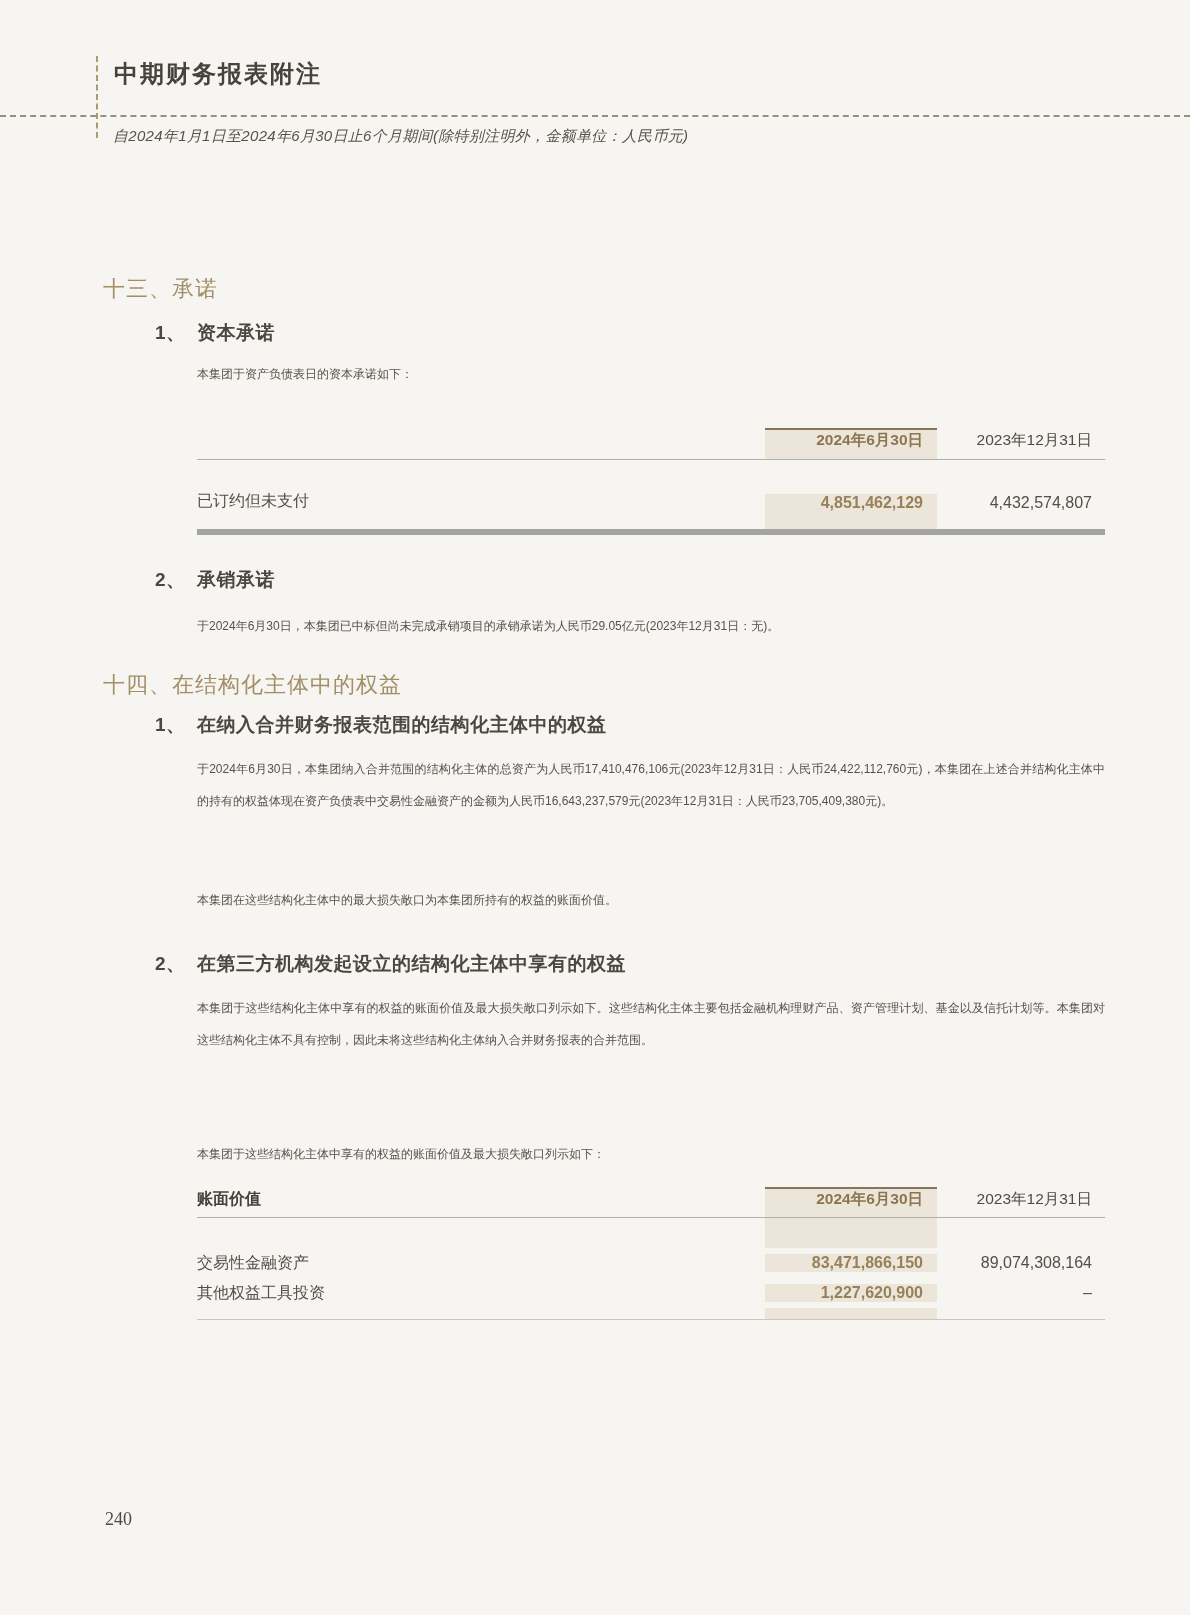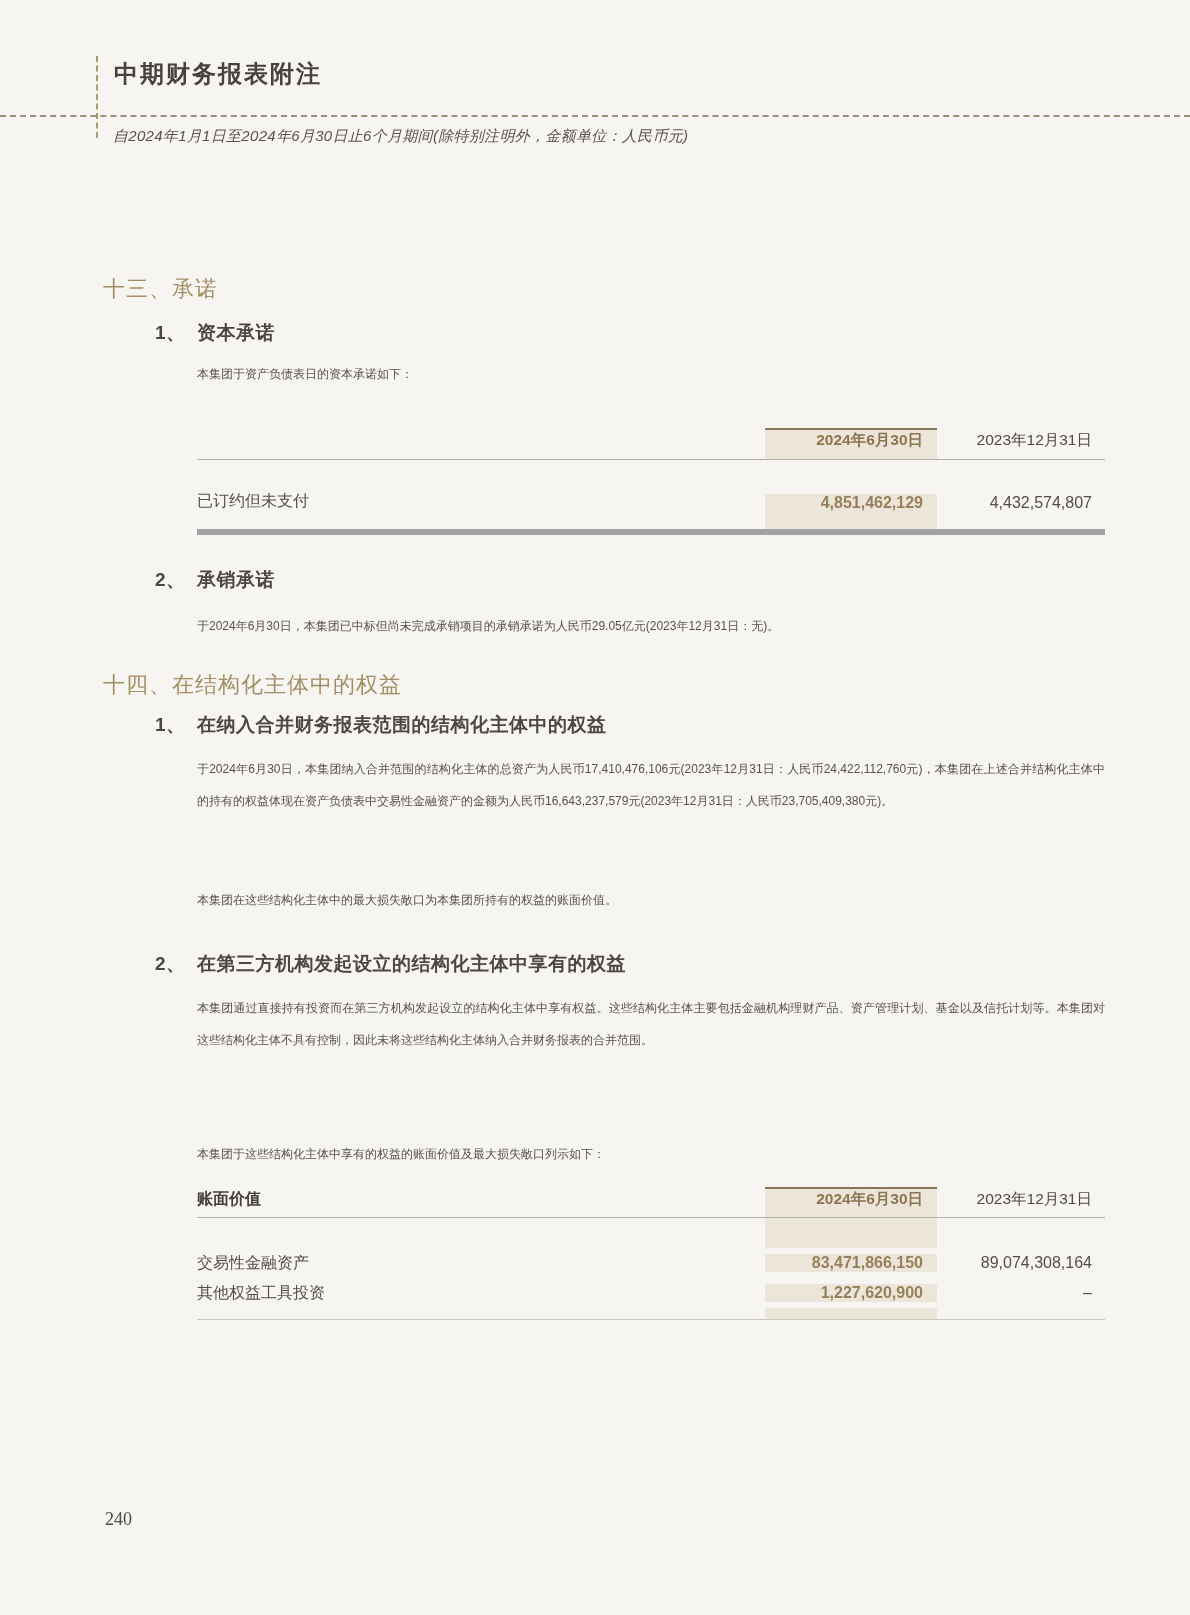--- a/index.html
+++ b/index.html
@@ -157,21 +157,21 @@
   </div>
 
   <div class="abs para" style="top:753px;">于2024年6月30日，本集团纳入合并范围的结构化主体的总资产为人民币17,410,476,106元(2023年12月31日：人民币24,422,112,760元)，本集团在上述合并结构化主体中的持有的权益体现在资产负债表中交易性金融资产的金额为人民币16,643,237,579元(2023年12月31日：人民币23,705,409,380元)。</div>
   <div class="abs para" style="top:884px;">本集团在这些结构化主体中的最大损失敞口为本集团所持有的权益的账面价值。</div>
 
   <div class="abs sub-head" style="top:951px;">
     <span class="sub-num">2、</span>
     <span>在第三方机构发起设立的结构化主体中享有的权益</span>
   </div>
 
-  <div class="abs para" style="top:992px;">本集团通过直接持有投资而在第三方机构发起设立的结构化主体中享有权益。这些结构化主体主要包括金融机构理财产品、资产管理计划、基金以及信托计划等。本集团对这些结构化主体不具有控制，因此未将这些结构化主体纳入合并财务报表的合并范围。</div>
+  <div class="abs para" style="top:992px;">本集团于这些结构化主体中享有的权益的账面价值及最大损失敞口列示如下。这些结构化主体主要包括金融机构理财产品、资产管理计划、基金以及信托计划等。本集团对这些结构化主体不具有控制，因此未将这些结构化主体纳入合并财务报表的合并范围。</div>
   <div class="abs para" style="top:1120px;margin-top:18px;">本集团于这些结构化主体中享有的权益的账面价值及最大损失敞口列示如下：</div>
 
   <div class="abs fin-table" style="top:1178px;">
     <div class="t-row t2-head">
       <div class="t-label lbl-bold">账面价值</div>
       <div class="t-c1 hl hl-top head-2024">2024年6月30日</div>
       <div class="t-c2 head-2023">2023年12月31日</div>
     </div>
     <div class="t-row t2-spacer">
       <div class="t-label"></div>

